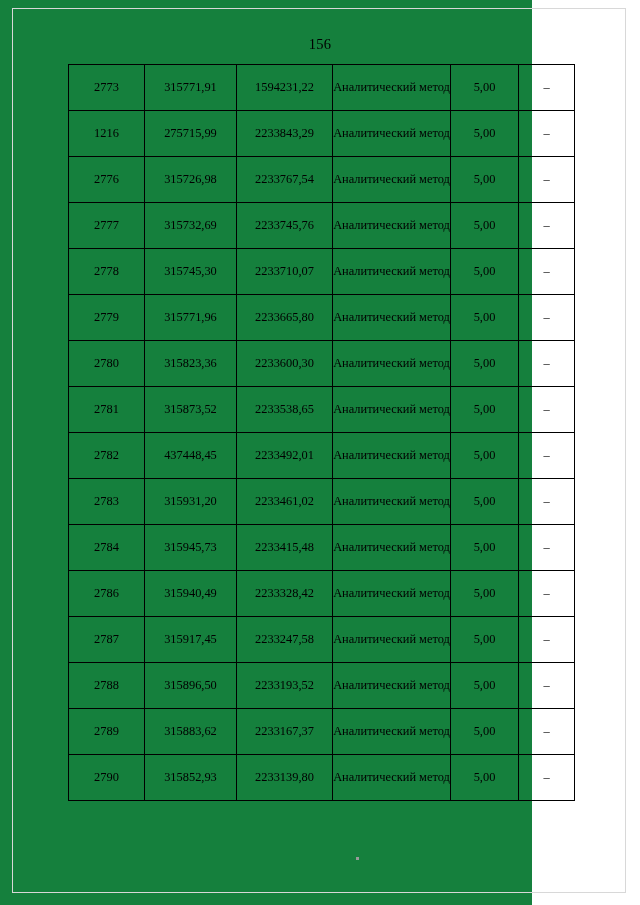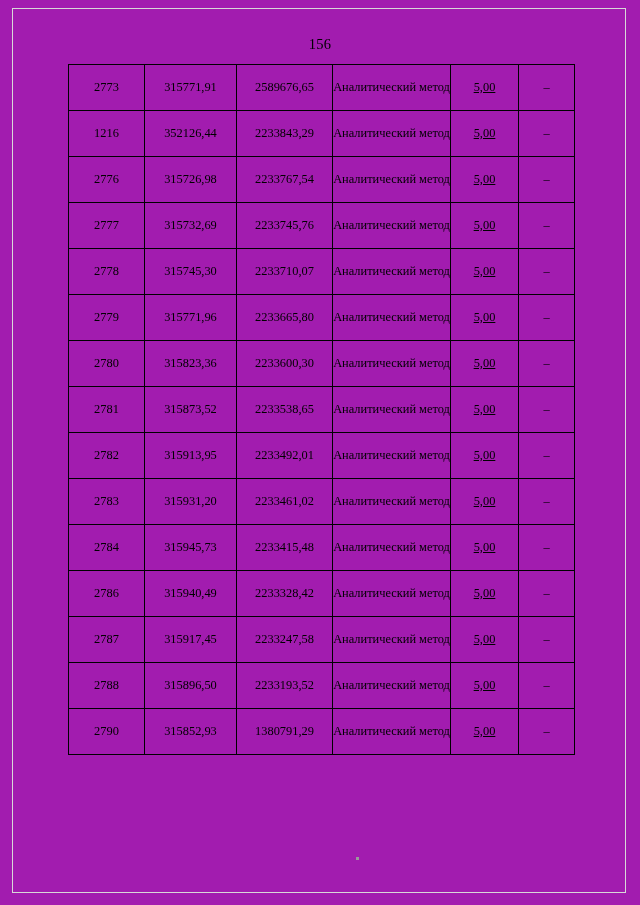--- a/index.html
+++ b/index.html
@@ -12,23 +12,23 @@
     height: 905px;
     font-family: "Liberation Serif", serif;
     color: #000000;
     position: relative;
     overflow: hidden;
   }
   .page {
     position: absolute;
     left: 0;
     top: 0;
-    width: 640px;
+    width: 532px;
     height: 905px;
-    background: #a21caf;
+    background: #15803d;
   }
   
   .scan-frame {
     position: absolute;
     left: 12px;
     top: 8px;
     width: 614px;
     height: 885px;
     border: 1px solid #d8d8d8;
     box-sizing: border-box;
@@ -65,21 +65,21 @@
   col.c-num    { width: 76px; }
   col.c-x      { width: 92px; }
   col.c-y      { width: 96px; }
   col.c-method { width: 118px; }
   col.c-val    { width: 68px; }
   col.c-dash   { width: 56px; }
 
   td.num    { font-size: 12.6px; }
   td.coord  { font-size: 12.6px; }
   td.method { font-size: 11.8px; line-height: 1.3; padding: 0 4px; margin-top: 36px; }
-  td.val    { font-size: 12.6px; text-decoration: underline; }
+  td.val    { font-size: 12.6px; }
   td.dash   { font-size: 13px; }
 
   .bottom-mark {
     position: absolute;
     left: 356px;
     top: 857px;
     width: 3px;
     height: 3px;
     background: #9a9a9a;
   }
@@ -99,28 +99,28 @@
         <col class="c-x">
         <col class="c-y">
         <col class="c-method">
         <col class="c-val">
         <col class="c-dash">
       </colgroup>
       <tbody>
           <tr>
             <td class="num">2773</td>
             <td class="coord">315771,91</td>
-            <td class="coord">2589676,65</td>
+            <td class="coord">1594231,22</td>
             <td class="method">Аналитический метод</td>
             <td class="val">5,00</td>
             <td class="dash">–</td>
           </tr>
           <tr>
             <td class="num">1216</td>
-            <td class="coord">352126,44</td>
+            <td class="coord">275715,99</td>
             <td class="coord">2233843,29</td>
             <td class="method">Аналитический метод</td>
             <td class="val">5,00</td>
             <td class="dash">–</td>
           </tr>
           <tr>
             <td class="num">2776</td>
             <td class="coord">315726,98</td>
             <td class="coord">2233767,54</td>
             <td class="method">Аналитический метод</td>
@@ -162,21 +162,21 @@
           <tr>
             <td class="num">2781</td>
             <td class="coord">315873,52</td>
             <td class="coord">2233538,65</td>
             <td class="method">Аналитический метод</td>
             <td class="val">5,00</td>
             <td class="dash">–</td>
           </tr>
           <tr>
             <td class="num">2782</td>
-            <td class="coord">315913,95</td>
+            <td class="coord">437448,45</td>
             <td class="coord">2233492,01</td>
             <td class="method">Аналитический метод</td>
             <td class="val">5,00</td>
             <td class="dash">–</td>
           </tr>
           <tr>
             <td class="num">2783</td>
             <td class="coord">315931,20</td>
             <td class="coord">2233461,02</td>
             <td class="method">Аналитический метод</td>
@@ -209,23 +209,31 @@
           </tr>
           <tr>
             <td class="num">2788</td>
             <td class="coord">315896,50</td>
             <td class="coord">2233193,52</td>
             <td class="method">Аналитический метод</td>
             <td class="val">5,00</td>
             <td class="dash">–</td>
           </tr>
           <tr>
+            <td class="num">2789</td>
+            <td class="coord">315883,62</td>
+            <td class="coord">2233167,37</td>
+            <td class="method">Аналитический метод</td>
+            <td class="val">5,00</td>
+            <td class="dash">–</td>
+          </tr>
+          <tr>
             <td class="num">2790</td>
             <td class="coord">315852,93</td>
-            <td class="coord">1380791,29</td>
+            <td class="coord">2233139,80</td>
             <td class="method">Аналитический метод</td>
             <td class="val">5,00</td>
             <td class="dash">–</td>
           </tr>
         </tbody>
     </table>
   </div>
 
   <div class="bottom-mark"></div>
 </div>

